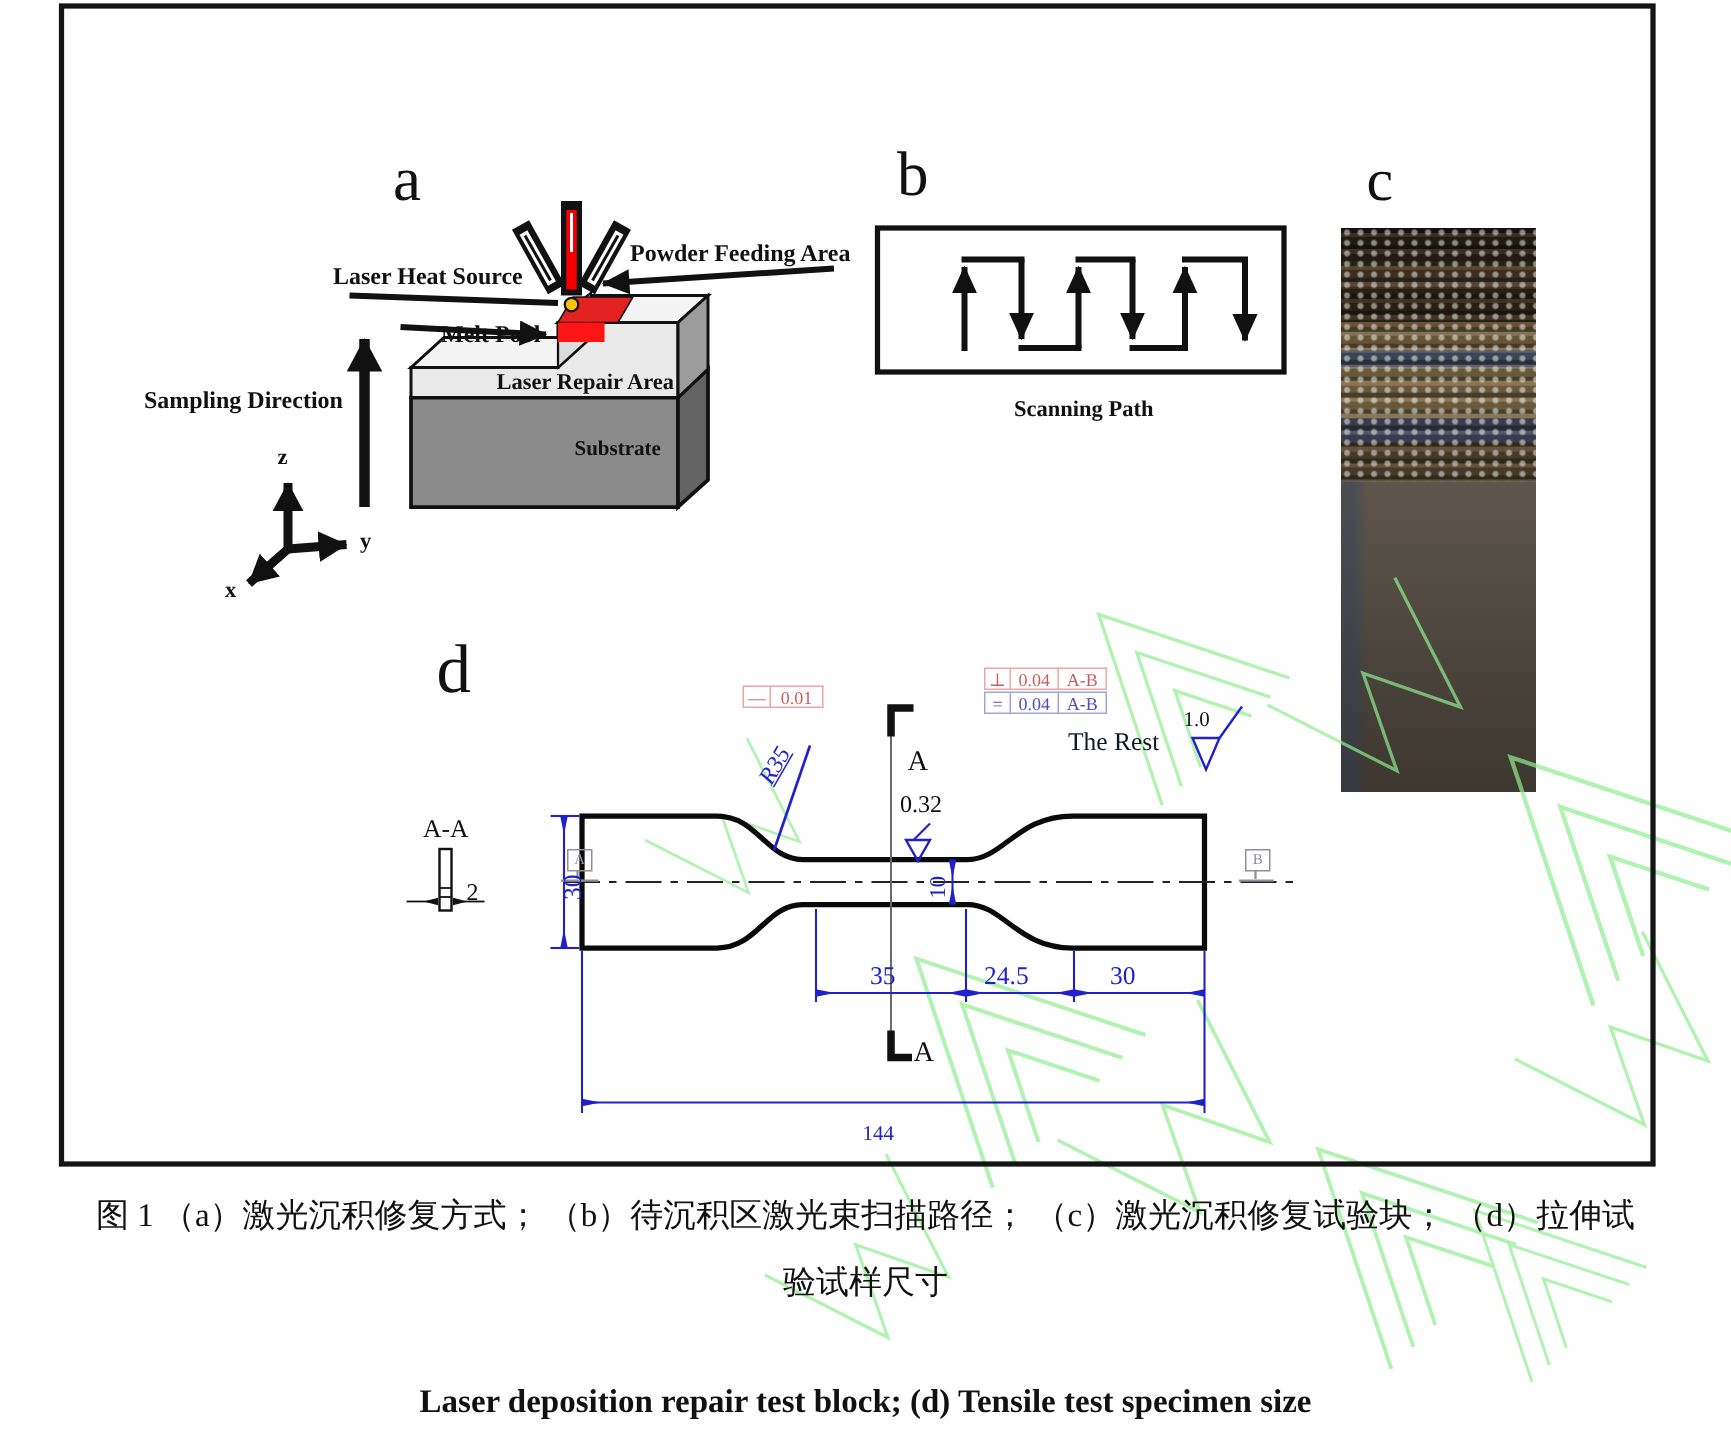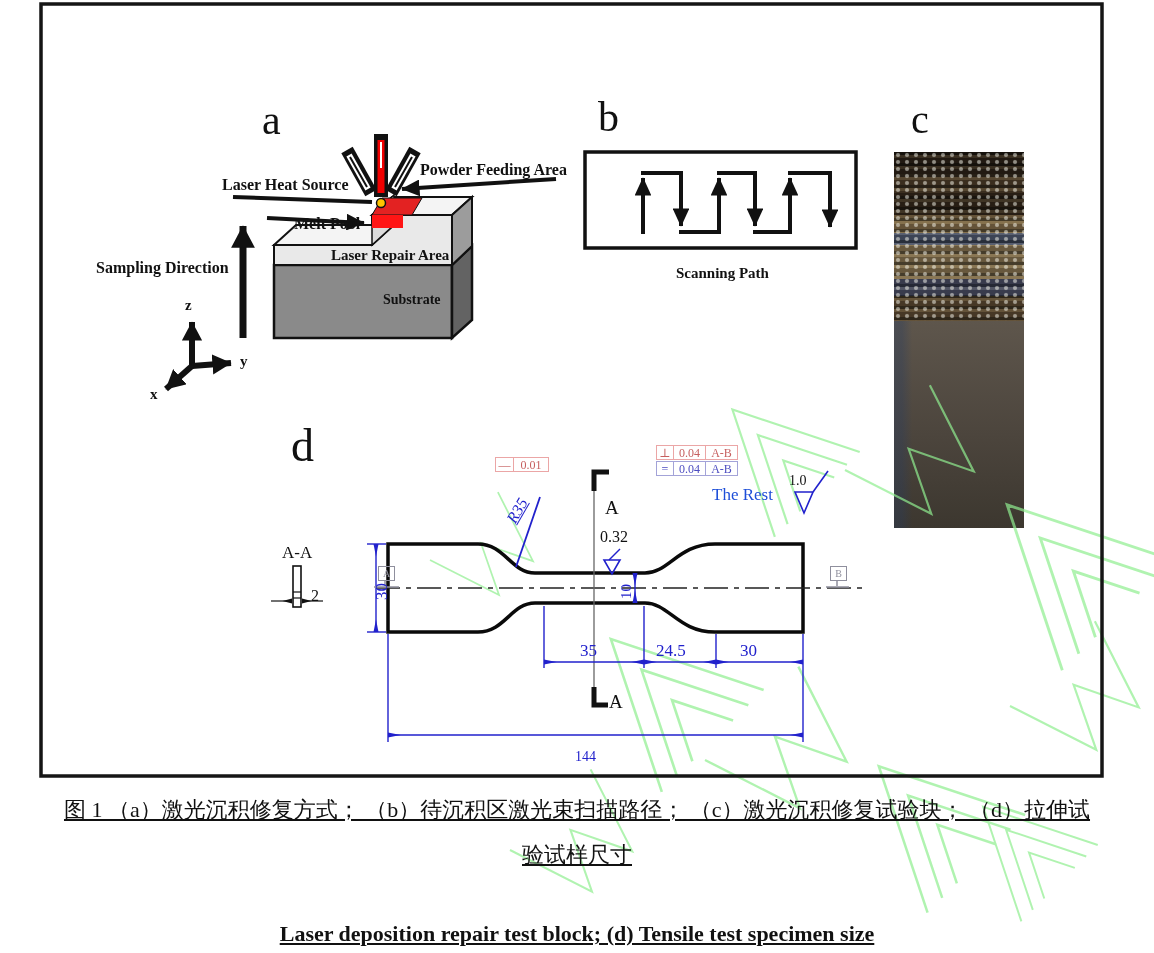--- a/index.html
+++ b/index.html
@@ -1,42 +1,42 @@
 <!DOCTYPE html>
 <html><head>
 <meta charset="utf-8">
 <style>
   html,body{margin:0;padding:0;background:#fff;}
   .page{position:relative;width:1154px;height:953px;background:#fff;overflow:hidden;
         font-family:"Liberation Serif","DejaVu Serif",serif;color:#111;}
   .abs{position:absolute;white-space:nowrap;line-height:1.05;}
   .b{font-weight:bold;}
   .blue{color:#2121cc;}
-  .red{color:#1d4ed8;}
+  .red{color:#0f172a;}
   .panel-letter{font-size:42px;}
   .rot90{transform:rotate(-90deg);transform-origin:left top;}
   .fcf{position:absolute;display:flex;align-items:stretch;font-size:12px;height:15px;line-height:15px;}
   .fcf span{display:block;text-align:center;border:1px solid;border-left:none;padding:0 1px;}
   .fcf span:first-child{border-left:1px solid;}
   .fcf.redf span{border-color:#eba6a6;color:#c65f5f;}
   .fcf.bluef span{border-color:#a3a3d8;color:#4c4cc0;}
   .datum{position:absolute;width:15px;height:13px;border:1px solid #8f8f9d;color:#8f8f9d;
          font-size:10px;text-align:center;line-height:13px;background:#fff0;}
   .photo{position:absolute;left:894px;top:152px;width:130px;height:376px;}
   .photo .top{position:absolute;left:0;top:0;width:100%;height:45%;
     background-color:#6b5a42;
     background-image:
       repeating-radial-gradient(circle at 4px 3px, rgba(255,255,245,.5) 0 1.4px, rgba(255,255,255,0) 2.6px 100%),
       repeating-linear-gradient(180deg, rgba(10,8,5,.55) 0 3px, rgba(120,100,70,.25) 3px 6px, rgba(30,20,12,.35) 6px 11px),
       linear-gradient(180deg,#241d15 0 13%,#4a3c2a 13% 24%,#2c2419 24% 37%,#8a7550 37% 48%,#4d5d7d 48% 55%,#8f7c58 55% 75%,#46506e 75% 85%,#5c4c34 85% 100%);
     background-size:9px 7px,100% 100%,100% 100%;}
   .photo .bottom{position:absolute;left:0;top:45%;width:100%;height:55%;
     background:linear-gradient(90deg, rgba(40,60,95,.35) 0 6%, rgba(0,0,0,0) 14%),
                linear-gradient(180deg,#5e564c 0,#4c453d 55%,#3c372f 100%);}
-  .caption{position:absolute;left:0;width:1154px;text-align:center;font-size:22px;text-decoration:underline;}
+  .caption{position:absolute;left:0;width:1154px;text-align:center;font-size:22px;}
   svg{position:absolute;left:0;top:0;}
 </style>
 </head>
 <body>
 
 <div class="page">
 
   <div class="photo">
     <div class="top"></div>
     <div class="bottom"></div>

